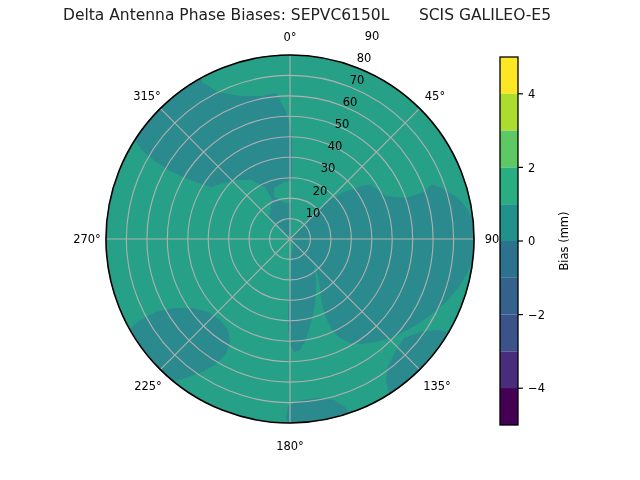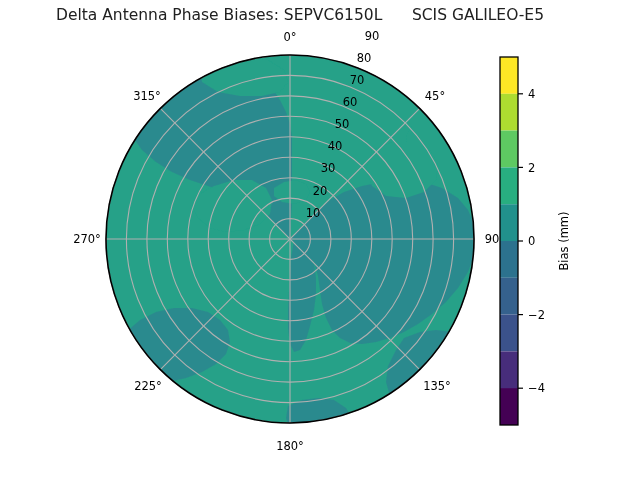--- a/index.html
+++ b/index.html
@@ -15,21 +15,21 @@
     color: #000000;
   }
   #figure {
     position: relative;
     width: 640px;
     height: 480px;
     background: #ffffff;
   }
   #chart-title {
     position: absolute;
-    left: 8px;
+    left: 15px;
     top: 6px;
     width: 584px;
     text-align: center;
     font-size: 15.5px;
     color: #202020;
     white-space: pre;
     letter-spacing: 0px;
   }
   #polar-svg {
     position: absolute;

